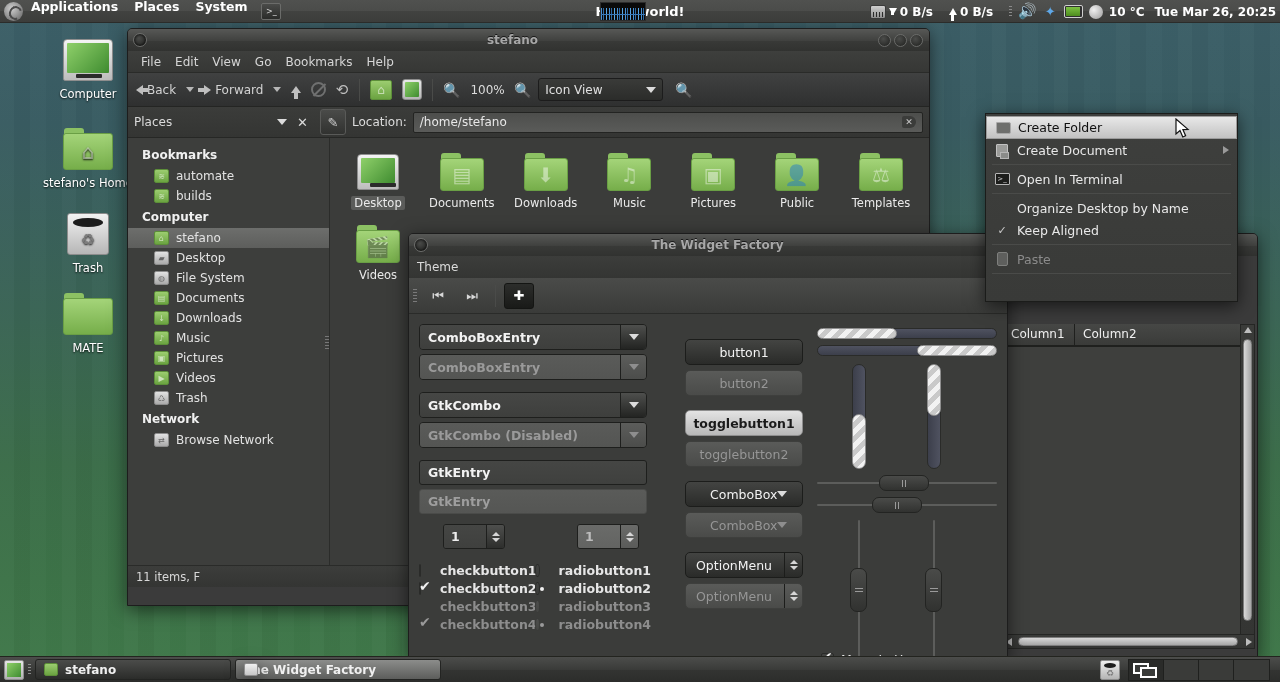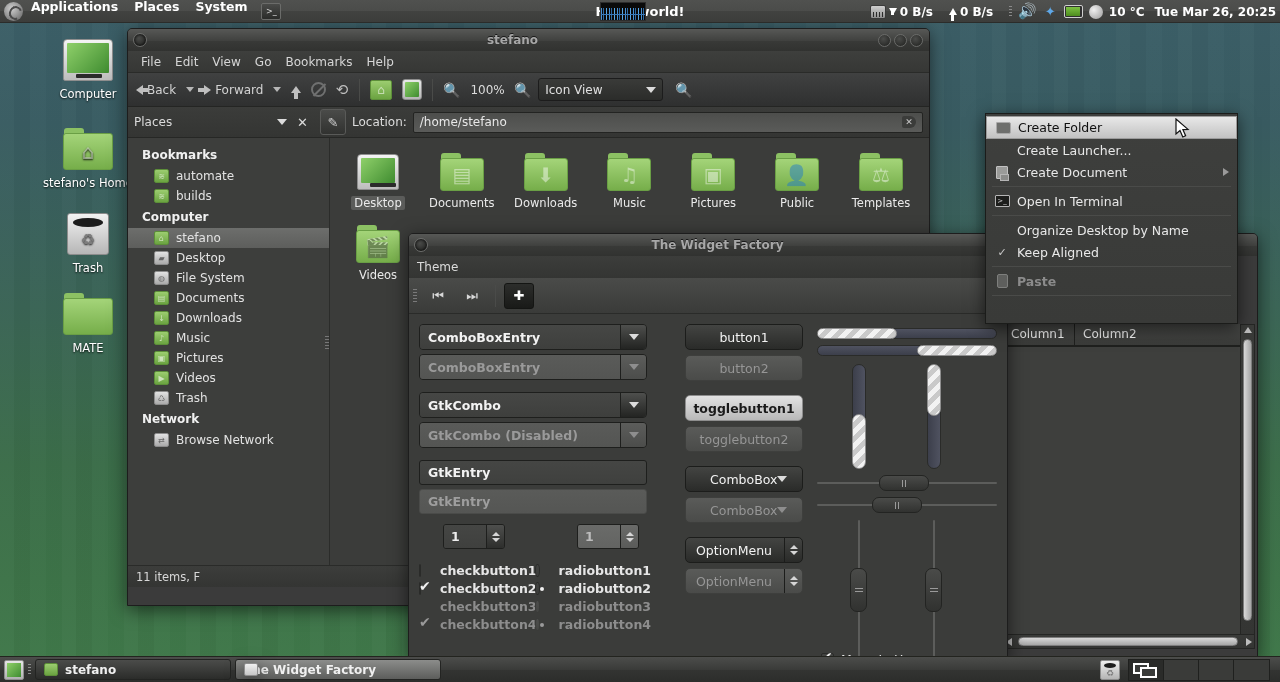--- a/index.html
+++ b/index.html
@@ -232,21 +232,21 @@
   .chk{position:relative;}
   .chk::after{content:"✔";position:absolute;left:-1px;top:-5px;font-size:14px;color:#f0f0f0;}
   .box.dimb.chk::after{color:#9a9a9a;}
   .rb{width:13px;height:13px;border-radius:50%;border:1px solid #2a2b29;background:linear-gradient(#434442,#3a3b39);position:relative;}
   .rb.on::after{content:"";position:absolute;left:3.5px;top:3.5px;width:4px;height:4px;border-radius:50%;background:#f0f0f0;}
   .rb.dimb{background:linear-gradient(#4d4e4c,#454644);border-color:#3b3c3a;}
   .rb.dimb.on::after{background:#9a9a9a;}
   .col2{width:118px;display:flex;flex-direction:column;gap:7px;}
   .bt{height:26px;border-radius:5px;display:flex;align-items:center;justify-content:center;
     font-size:12.5px;color:#f2f2f2;border:1px solid #1c1d1b;
-    background:linear-gradient(#434442,#2a2b29);}
+    background:linear-gradient(#434442,#2a2b29);margin-top:15px;}
   .bt.dis{color:#969696;background:linear-gradient(#5a5b59,#4a4b49);border-color:#3e3f3d;}
   .bt.toggled{background:linear-gradient(#e3e3e3,#b8b8b8);color:#1a1a1a;border-color:#8e8e8e;font-weight:bold;}
   .bt.cbx{justify-content:space-between;padding:0 24px;}
   .bt.om{justify-content:space-between;padding:0 0 0 10px;}
   .om-s{width:18px;height:100%;border-left:1px solid #1c1d1b;display:flex;flex-direction:column;
      align-items:center;justify-content:center;gap:2px;}
   .col3{flex:1;position:relative;}
   .hscale-wrap{position:relative;height:14px;margin:3px 0;}
   .hs-trough{position:absolute;left:0;right:0;top:2px;height:11px;border-radius:6px;
     background:linear-gradient(#4e5160,#43465260);background:linear-gradient(#4f5260,#3c3f4b);border:1px solid #2a2b29;}
@@ -281,21 +281,21 @@
   .hscroll{position:absolute;height:15px;background:linear-gradient(#3a3b39,#343533);border:1px solid #252624;}
   .hscroll .thumb{position:absolute;top:2px;bottom:2px;border-radius:6px;
     background:linear-gradient(#d8d8d8,#a6a6a6);border:1px solid #7d7d7d;}
 
   
   #ctx-menu{position:absolute;left:985px;top:113px;width:253px;z-index:90;
     background:linear-gradient(#3e3f3d,#393a38);border:1px solid #1b1c1a;
     box-shadow:0 4px 16px rgba(0,0,0,.6);padding:2px 0;}
   .mi{height:22px;display:flex;align-items:center;padding:0 8px;gap:7px;font-size:12.5px;color:#e8e8e8;}
   .mi.hi{background:linear-gradient(#e8e8e8,#c2c2c2);color:#101010;border:1px solid #9b9b9b;height:23px;}
-  .mi.dis{color:#8b8b8b;font-weight:bold;}
+  .mi.dis{color:#8b8b8b;}
   .mi .lbl{flex:1;}
   .mi-ic{width:16px;height:15px;display:flex;align-items:center;justify-content:center;font-size:11px;color:#c9c9c9;}
   .mi-sep{height:1px;background:#2c2d2b;border-bottom:1px solid #4a4b49;margin:3px 6px;}
   .submenu-arrow{width:0;height:0;border-top:4px solid transparent;border-bottom:4px solid transparent;border-left:6px solid #9a9a9a;}
   .folder-mini{width:15px;height:12px;border:1px solid #a8a8a8;border-radius:1px 2px 2px 2px;position:relative;background:#6e6f6d;}
   .term-mini{width:15px;height:12px;border:1px solid #b5b5b5;background:#1d1e1c;border-radius:1px;
     display:flex;align-items:center;justify-content:center;color:#d0d0d0;font-size:7px;}
   .doc-mini{width:12px;height:13px;background:#9a9b99;border:1px solid #c2c2c2;border-radius:1px;position:relative;}
   .doc-mini::after{content:"";position:absolute;left:3px;bottom:-3px;width:7px;height:5px;background:#8a8b89;border:1px solid #b5b5b5;}
   .paste-mini{width:11px;height:14px;background:#5e5f5d;border:1px solid #7e7f7d;border-radius:2px;}
@@ -853,24 +853,20 @@
 </div>
 
 <div id="ctx-menu">
   <div class="mi hi">
     <span class="mi-ic">
         <span class="folder-mini"></span>
       </span>
     <span class="lbl">Create Folder</span>
   </div>
   <div class="mi">
-    <span class="mi-ic"></span>
-    <span class="lbl">Create Launcher...</span>
-  </div>
-  <div class="mi">
     <span class="mi-ic">
         <span class="doc-mini"></span>
       </span>
     <span class="lbl">Create Document</span>
     <span class="submenu-arrow"></span>
   </div>
   <div class="mi-sep"></div>
   <div class="mi">
     <span class="mi-ic">
         <span class="term-mini">&gt;_</span>

